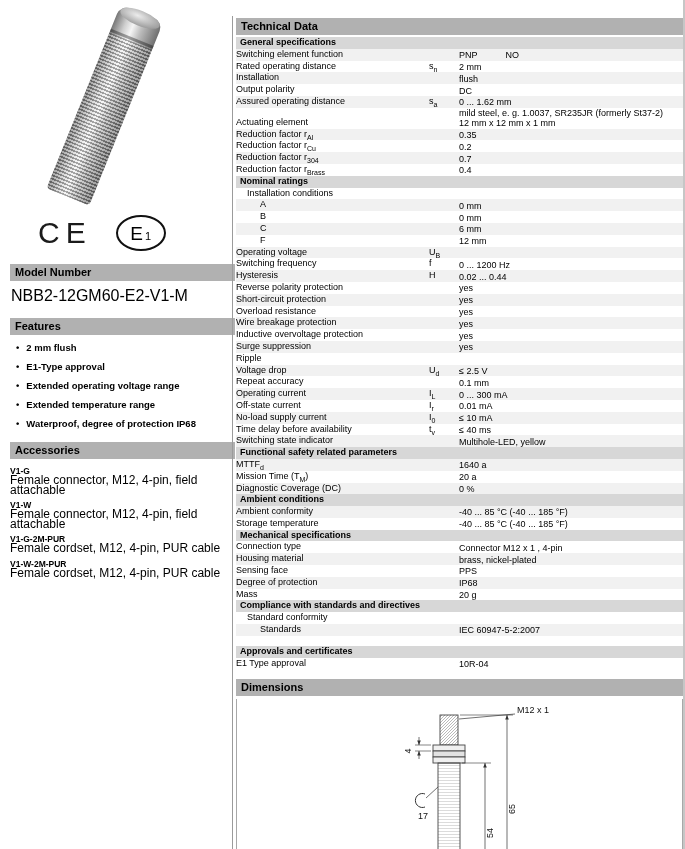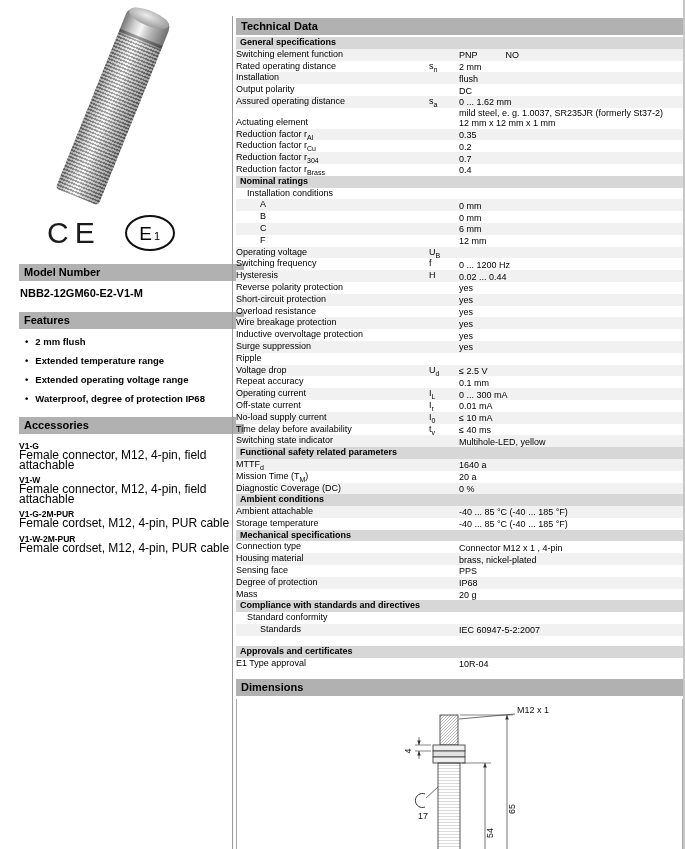--- a/index.html
+++ b/index.html
@@ -1,38 +1,38 @@
 <!DOCTYPE html>
 <html><head>
 <meta charset="utf-8">
 <style>
   *{margin:0;padding:0;box-sizing:border-box}
   html,body{background:#fff}
   .page{position:relative;width:685px;height:849px;background:#fff;color:#000;
         font-family:"Liberation Sans",sans-serif;overflow:hidden;border-right:2px solid #c6c6c6}
 
   
-  .left{position:absolute;left:19px;top:0;width:225px}
+  .left{position:absolute;left:10px;top:0;width:225px}
   .photo{position:relative;height:208px;margin-top:4px}
   .cyl{position:absolute;left:72px;top:2px;width:46px;height:198px;transform:rotate(22deg);
        border-radius:10px 10px 4px 4px;
        background:linear-gradient(90deg,#777 0%,#cfcfcf 25%,#f5f5f5 42%,#bdbdbd 62%,#6f6f6f 100%)}
   .cyl::before{content:"";position:absolute;left:0;right:0;top:15%;bottom:0;border-radius:0 0 4px 4px;
        background:repeating-linear-gradient(180deg,rgba(40,40,40,.38) 0 1.6px,rgba(250,250,250,.32) 1.6px 3.4px)}
   .cyl::after{content:"";position:absolute;left:2px;right:2px;top:-2px;height:15px;border-radius:50%;
        background:radial-gradient(ellipse at 42% 38%,#ececec 0%,#9c9c9c 75%,#6d6d6d 100%)}
   .ring{position:absolute;left:0;right:0;top:26px;height:3px;background:rgba(0,0,0,.35)}
   .marks{display:flex;align-items:center;gap:24px;padding-left:28px;height:42px;margin-bottom:10px}
   .ce{font-size:30px;letter-spacing:6px;color:#1b1b1b}
   .e1{width:50px;height:36px;border:2.5px solid #111;border-radius:50%;
       display:flex;align-items:center;justify-content:center;gap:2px}
   .e1-letter{font-size:19px;line-height:1}
   .e1-number{font-size:11px;margin-top:7px;line-height:1}
   .bar{background:#b1b1b1;font-size:11px;font-weight:bold;padding:2px 5px;line-height:13px}
-  .model{font-size:11px;font-weight:bold;margin:6px 2px 13px 1px}
+  .model{font-size:16px;font-weight:normal;margin:6px 2px 13px 1px}
   .features{list-style:none;margin:7px 0 13px;padding-left:6px}
   .features li{font-size:9.5px;font-weight:bold;margin-bottom:8px}
   .features li::before{content:"\2022";margin-right:7px}
   .accs{margin-top:7px}
   .acc{margin-bottom:5px}
   .acc-name{font-size:8.5px;font-weight:bold;line-height:10px}
   .acc-desc{font-size:12px;line-height:9.5px}
 
   
   .right{position:absolute;left:232px;top:16px;width:453px;height:849px;
@@ -77,24 +77,25 @@
     </div>
 
     <h2 class="bar">Model Number</h2>
     <div class="model">NBB2-12GM60-E2-V1-M</div>
 
     <h2 class="bar">Features</h2>
     <ul class="features">
 
         <li>2 mm flush</li>
 
+        <li>E1-Type approval</li>
+
+        <li>Extended operating voltage range</li>
 
         <li>Extended temperature range</li>
-
-        <li>Extended operating voltage range</li>
 
         <li>Waterproof, degree of protection IP68</li>
       </ul>
 
     <h2 class="bar">Accessories</h2>
     <div class="accs">
 
         <div class="acc">
           <div class="acc-name">V1-G</div>
           <div class="acc-desc">Female connector, M12, 4-pin, field attachable</div>
@@ -444,21 +445,21 @@
             <span class="v2"></span>
           </span>
         </div>
 
         <div class="trow sec">
           <span class="c-label"><span>Ambient conditions</span><sub></sub><span></span></span>
 
         </div>
 
         <div class="trow row">
-          <span class="c-label"><span>Ambient attachable</span><sub></sub><span></span></span>
+          <span class="c-label"><span>Ambient conformity</span><sub></sub><span></span></span>
           <span class="c-sym"><span></span><sub></sub></span>
           <span class="c-val">
             <span class="v1"><span>-40 ... 85 °C (-40 ... 185 °F)</span><span class="vx"></span></span>
             <span class="v2"></span>
           </span>
         </div>
 
         <div class="trow row">
           <span class="c-label"><span>Storage temperature</span><sub></sub><span></span></span>
           <span class="c-sym"><span></span><sub></sub></span>

